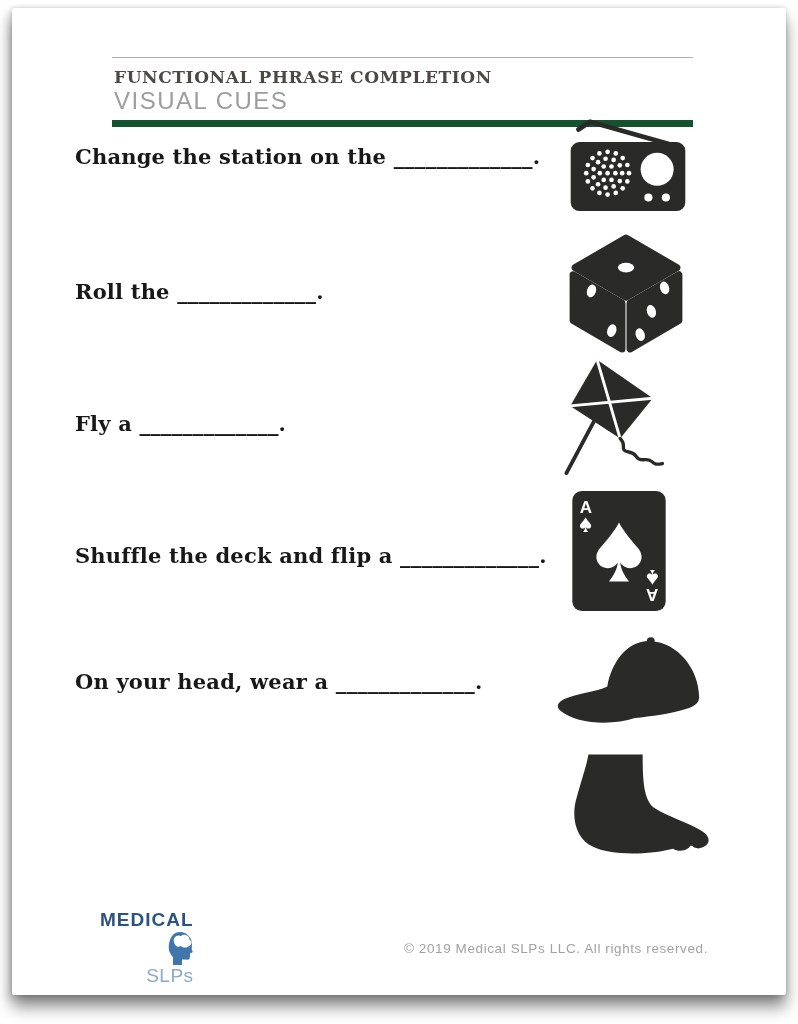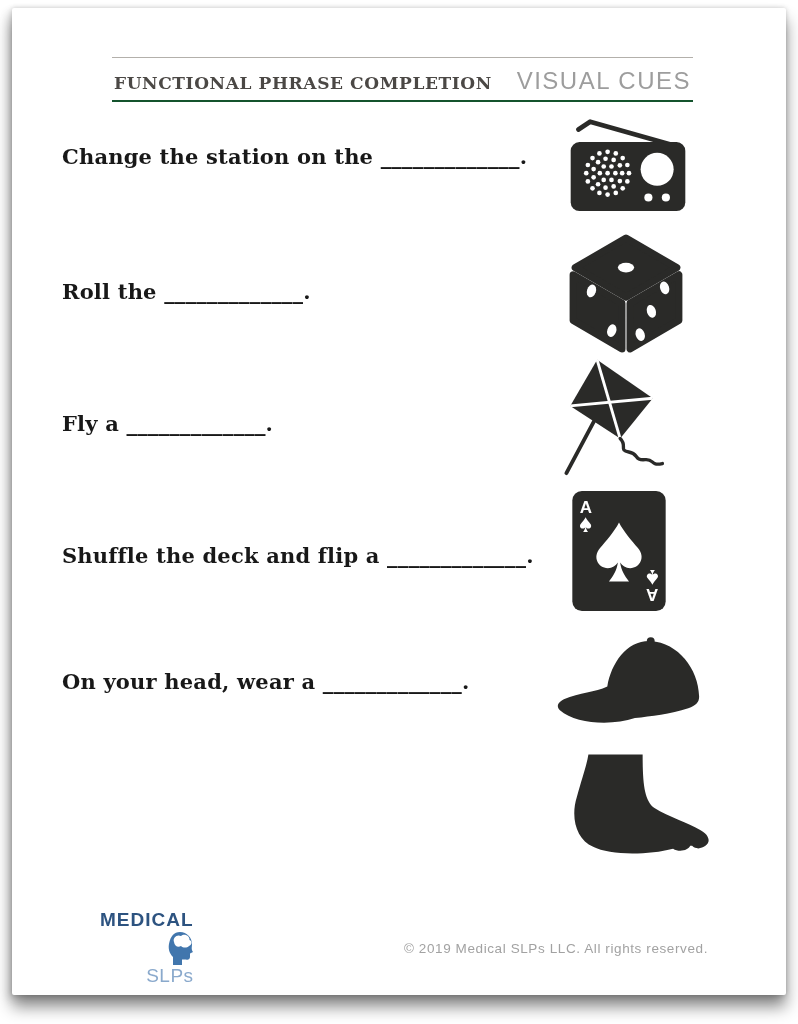--- a/index.html
+++ b/index.html
@@ -11,35 +11,36 @@
   }
   .paper{
     position:absolute;left:12px;top:8px;width:774px;height:987px;
     background:#ffffff;
     box-shadow:0 12px 16px rgba(0,0,0,0.45), 0 0 5px rgba(0,0,0,0.18), -4px 4px 8px rgba(0,0,0,0.12);
     border-radius:2px;
   }
   
   .header{
     position:absolute;left:100px;top:49px;width:577px;
-    border-top:1px solid #b3b0ab;border-bottom:2px solid #14532d;
+    border-top:1px solid #b3b0ab;border-bottom:7px solid #14532d;
     display:flex;justify-content:space-between;align-items:baseline;
     padding:9px 2px 5px 2px;
+    flex-direction:column;
   }
   .header-title{
     font-family:"DejaVu Serif","Liberation Serif",serif;
     font-weight:bold;font-size:17px;letter-spacing:0.6px;color:#4b4845;
   }
   .header-subtitle{
     font-family:"Liberation Sans",sans-serif;font-weight:300;
     font-size:24px;letter-spacing:1.5px;color:#9d9d9d;
   }
   
   .phrase{
-    position:absolute;left:50px;
+    position:absolute;left:63px;
     font-family:"DejaVu Serif","Liberation Serif",serif;
     font-weight:bold;font-size:21px;color:#181818;letter-spacing:0.2px;
     white-space:nowrap;
   }
   .phrase.p1{top:136px;}
   .phrase.p2{top:271px;}
   .phrase.p3{top:403px;}
   .phrase.p4{top:535px;}
   .phrase.p5{top:661px;}
   .phrase.p6{top:790px;}

